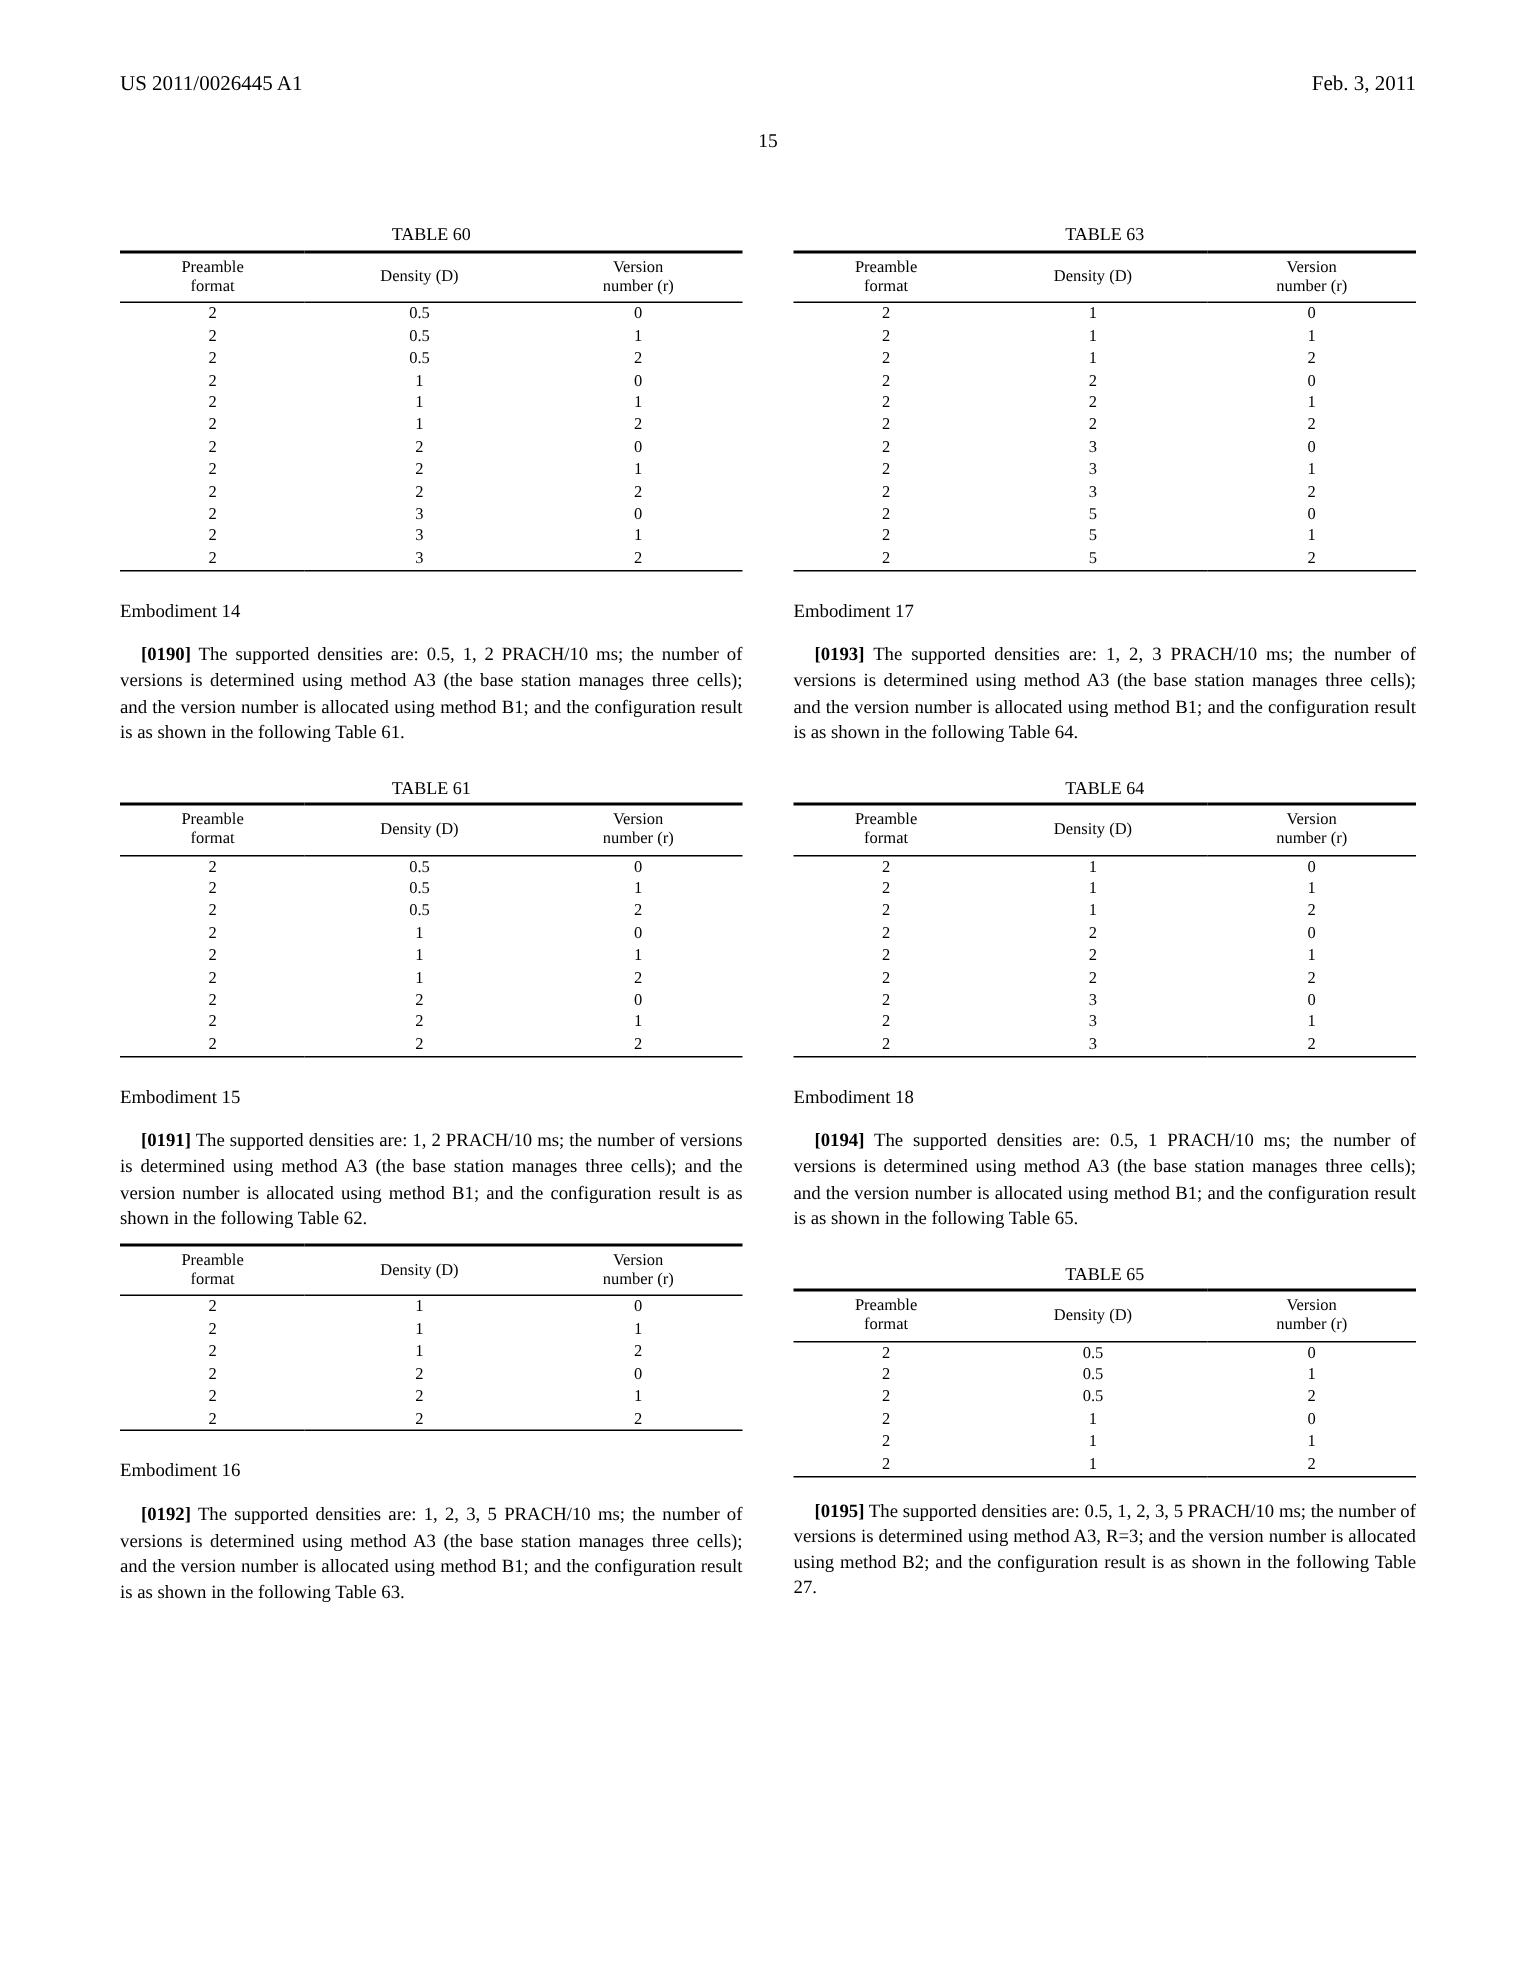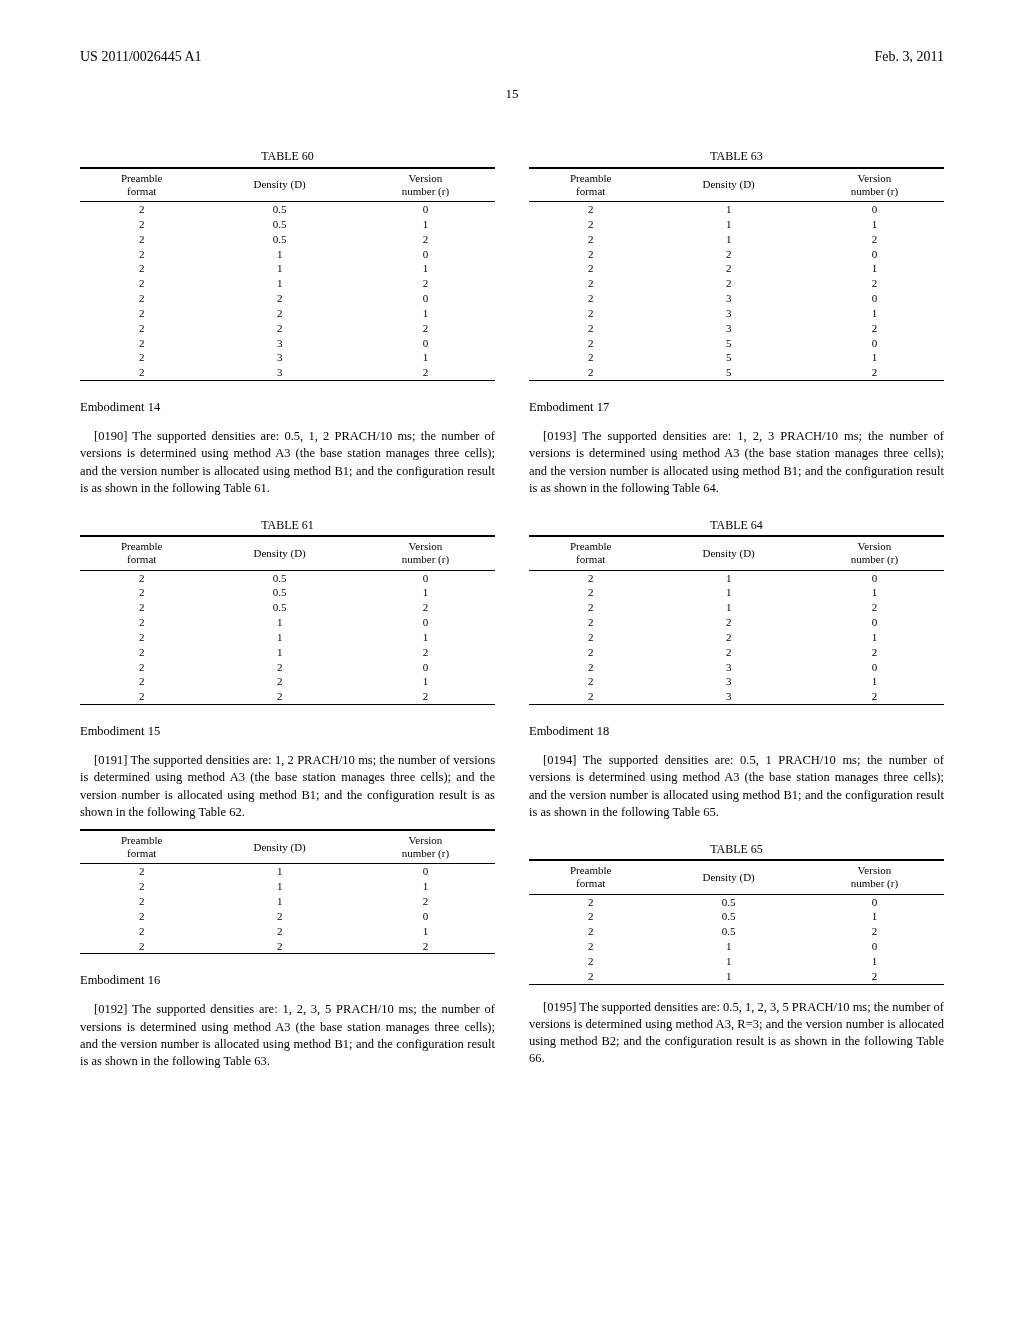--- a/index.html
+++ b/index.html
@@ -63,21 +63,21 @@
       font-size: 12.5px;
       margin: 18px 0 12px 0;
     }
     .para {
       font-size: 12.5px;
       text-align: justify;
       margin: 0 0 8px 0;
       line-height: 1.38;
     }
     .para-num {
-      font-weight: normal;
+      font-weight: bold;
     }
     .indent {
       text-indent: 14px;
     }
   </style>
 </head>
 <body>
 
 <div class="header">
   <span>US 2011/0026445 A1</span>
@@ -464,15 +464,15 @@
               <td>1</td>
             </tr>
             <tr class="tbody-border-bottom">
               <td>2</td>
               <td>1</td>
               <td>2</td>
             </tr>
           </tbody>
         </table>
       </div>
-      <p class="para indent"><span class="para-num">[0195]</span><span> The supported densities are: 0.5, 1, 2, 3, 5 PRACH/10 ms; the number of versions is determined using method A3, R=3; and the version number is allocated using method B2; and the configuration result is as shown in the following Table 66.</span></p>
+      <p class="para indent"><span class="para-num">[0195]</span><span> The supported densities are: 0.5, 1, 2, 3, 5 PRACH/10 ms; the number of versions is determined using method A3, R=3; and the version number is allocated using method B2; and the configuration result is as shown in the following Table 27.</span></p>
     </div>
 </div>
 
 </body></html>

